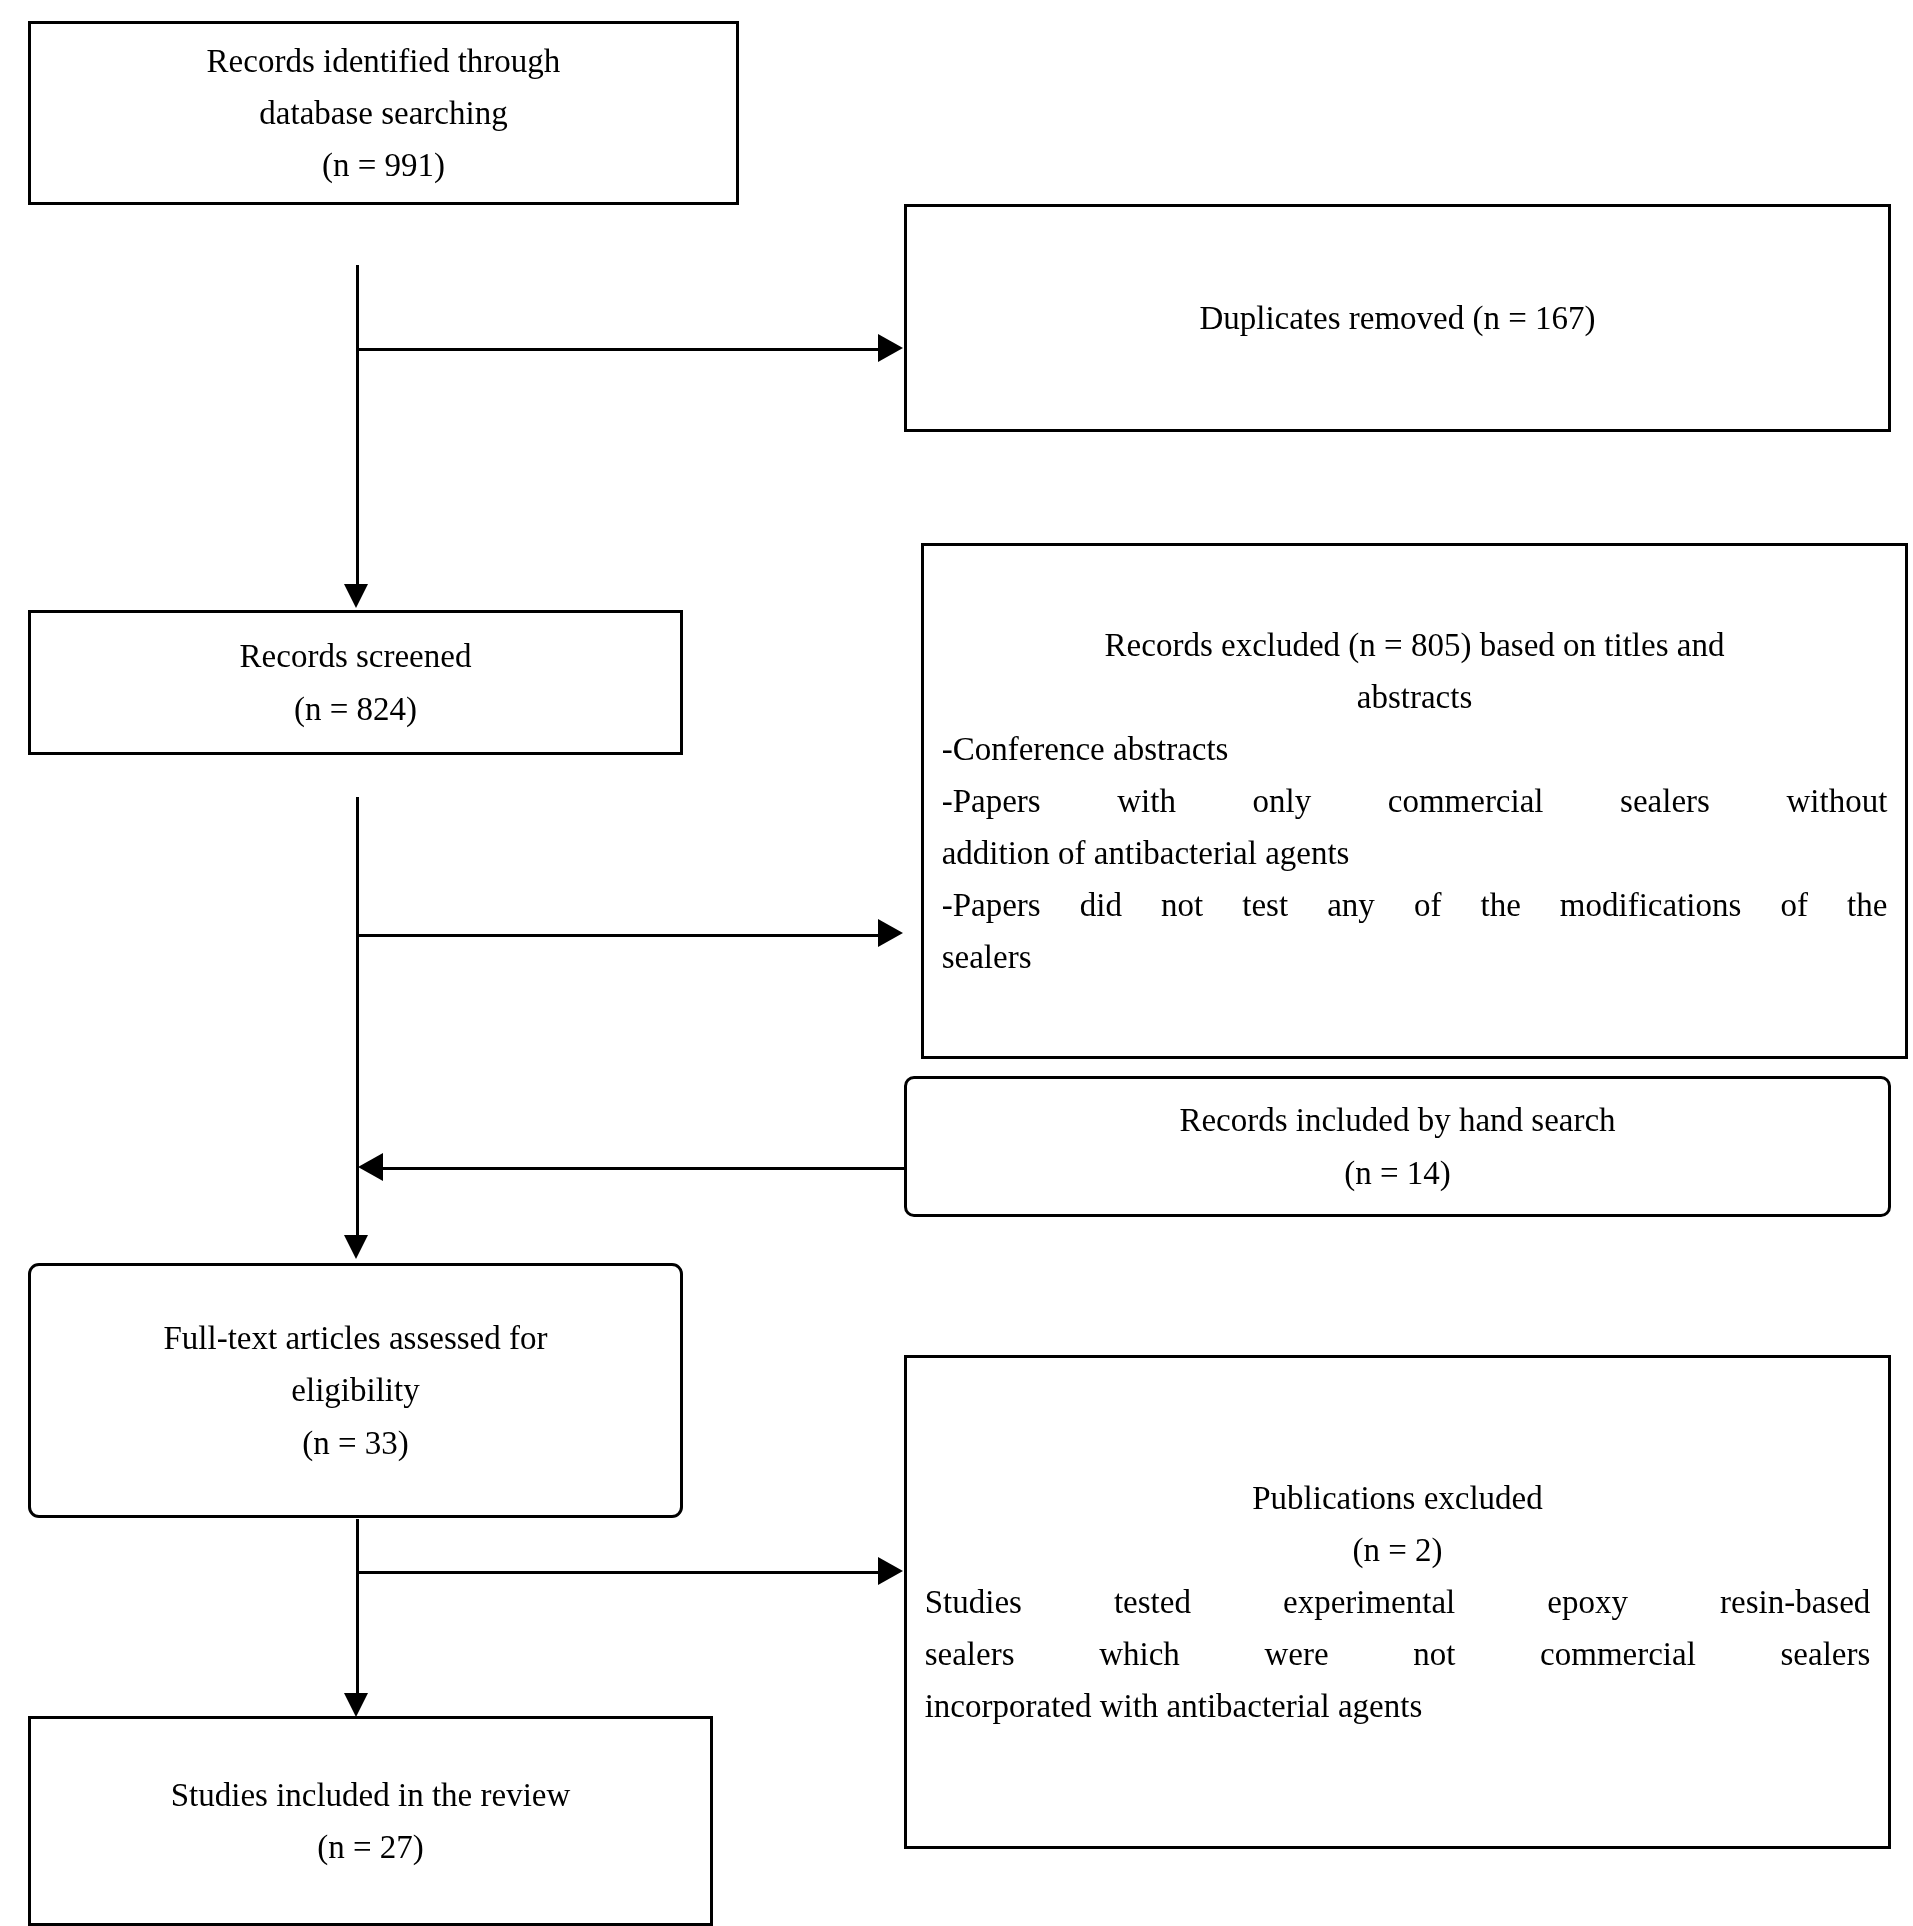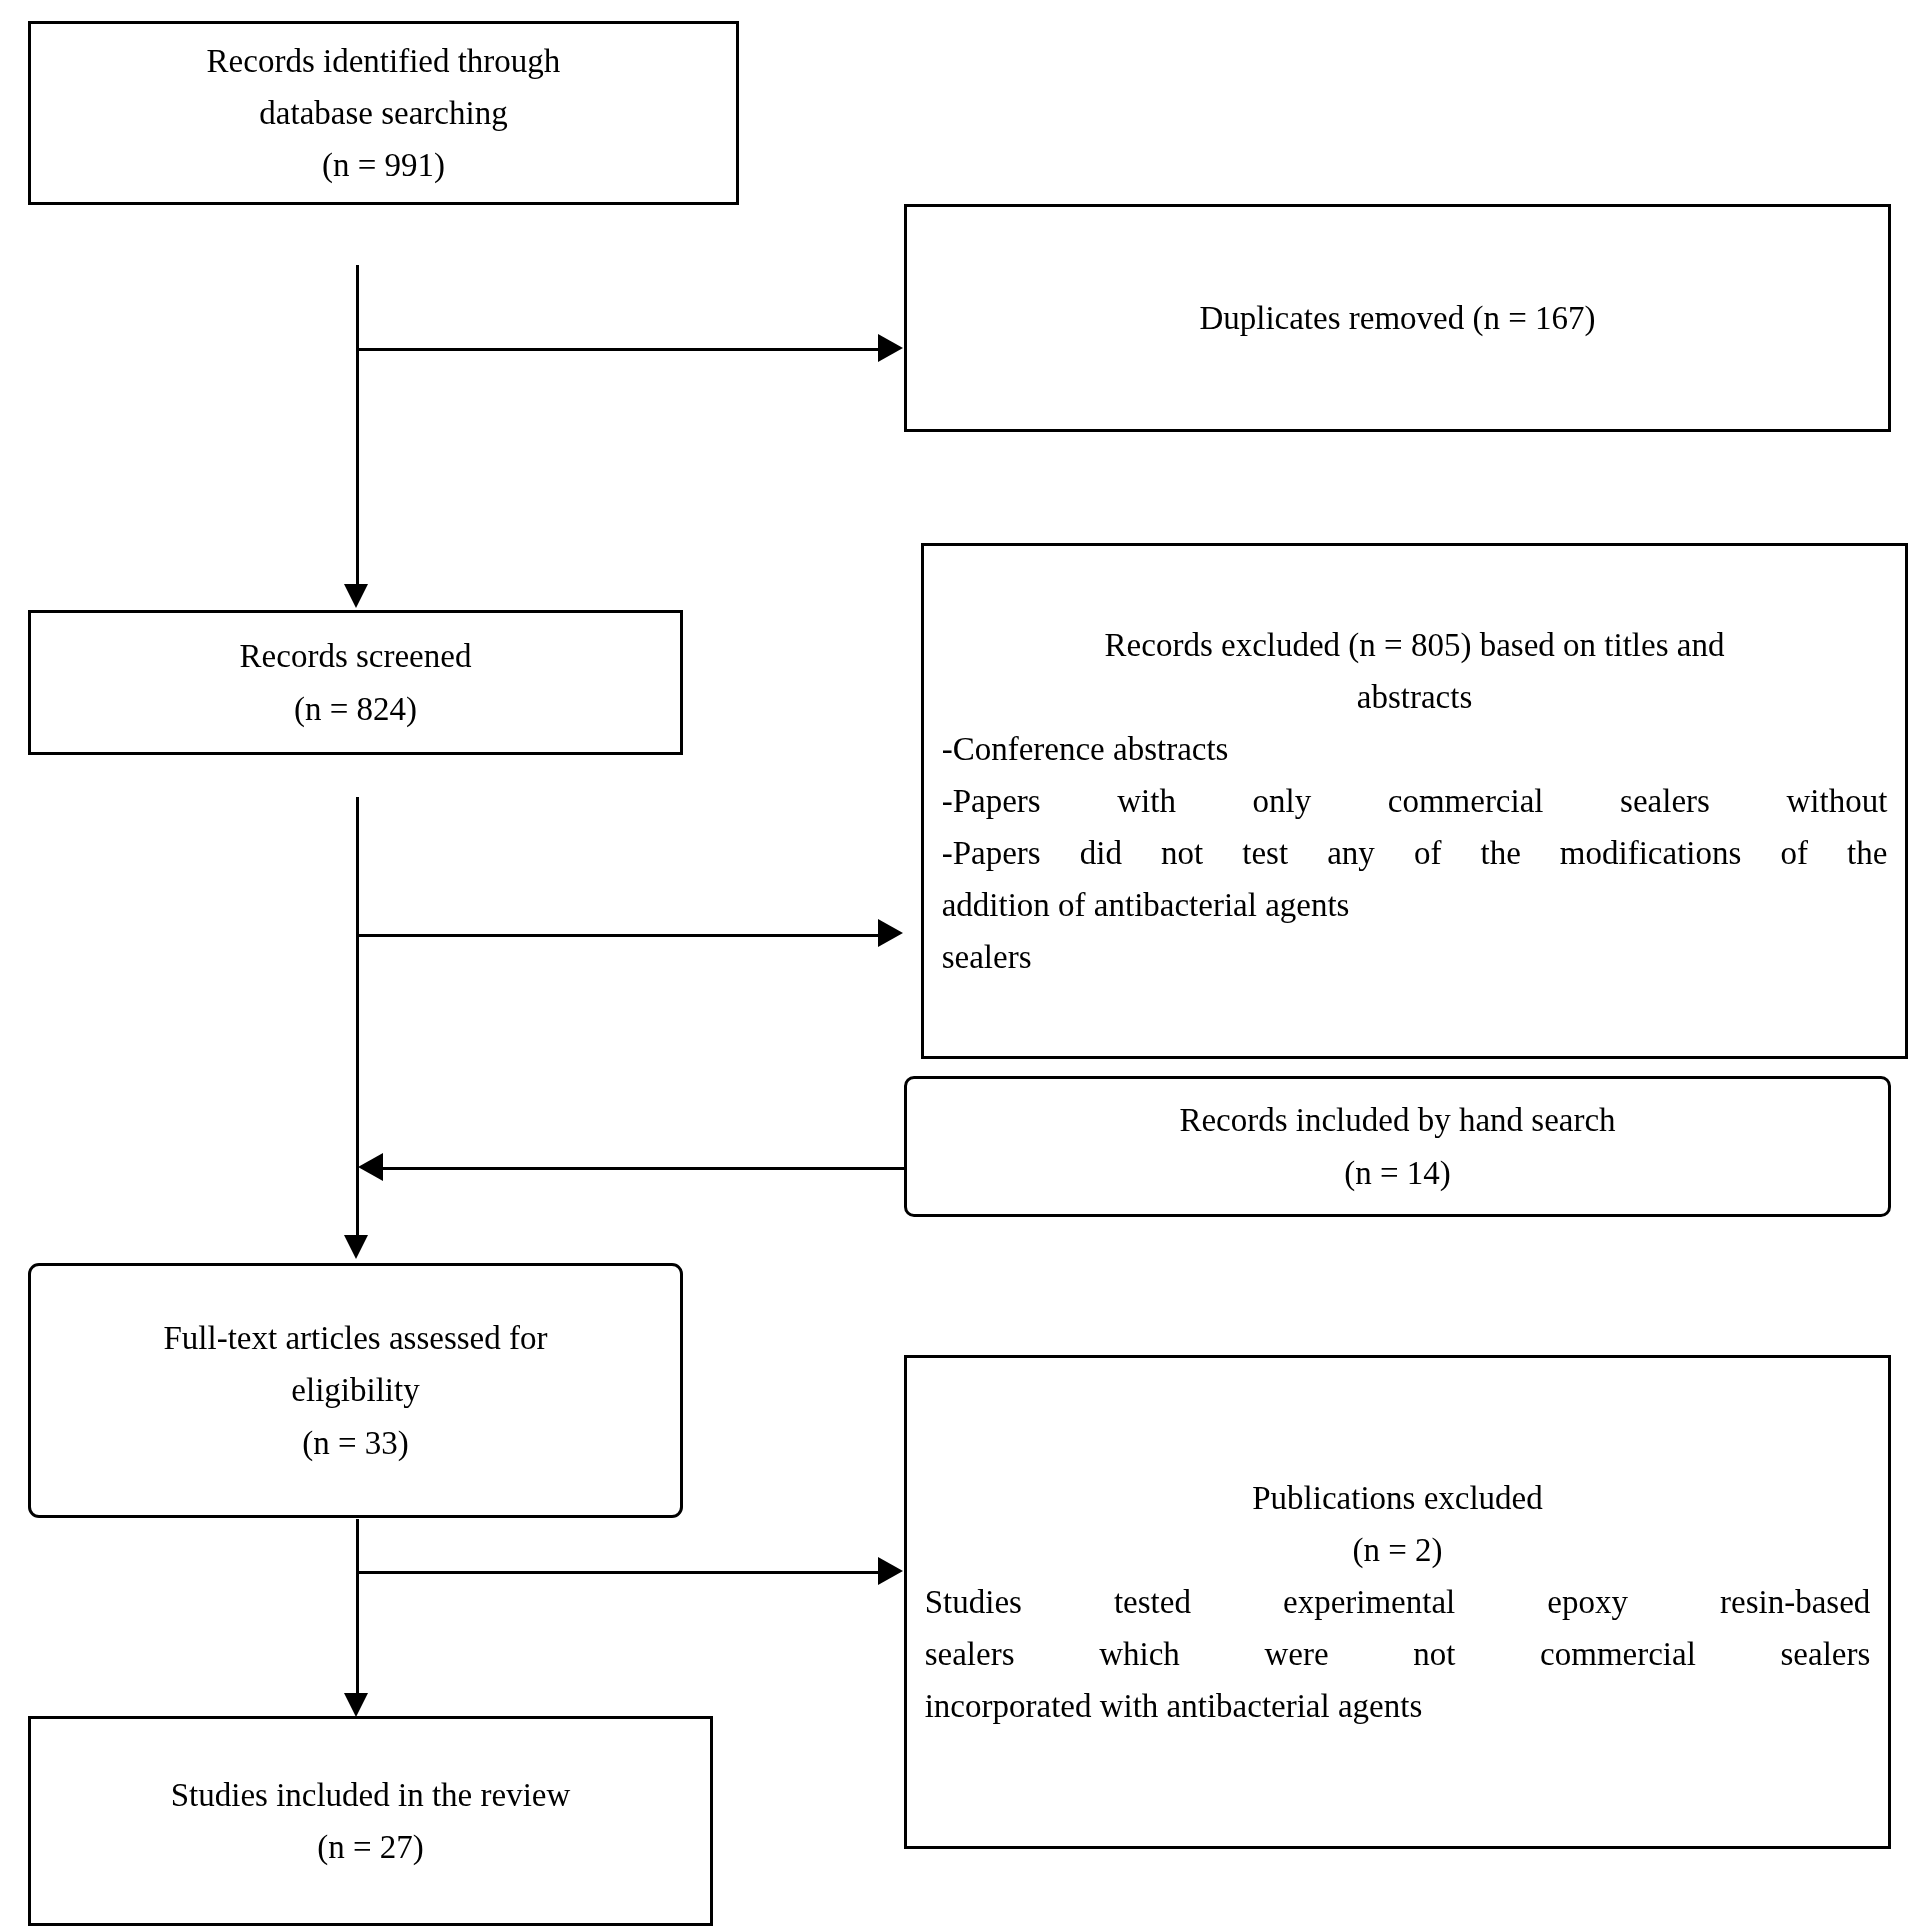--- a/index.html
+++ b/index.html
@@ -105,22 +105,22 @@
 
   <div class="box pad-lr" style="left:904px; top:204px; width:987px; height:228px;">
     <div class="line">Duplicates removed (n = 167)</div>
   </div>
 
   <div class="box" style="left:904px; top:543px; width:987px; height:516px; padding:7.8px 14.4px;margin-left:17px;">
     <div class="line">Records excluded (n = 805) based on titles and</div>
     <div class="line">abstracts</div>
     <div class="line left">-Conference abstracts</div>
     <div class="line just">-Papers with only commercial sealers without</div>
+    <div class="line left">addition of antibacterial agents</div>
     <div class="line just">-Papers did not test any of the modifications of the</div>
-    <div class="line left">addition of antibacterial agents</div>
     <div class="line left">sealers</div>
   </div>
 
   <div class="box pad-lr" style="left:904px; top:1076px; width:987px; height:141px;border-radius:10px;">
     <div class="line">Records included by hand search</div>
     <div class="line">(n = 14)</div>
   </div>
 
   <div class="box" style="left:904px; top:1355px; width:987px; height:494px; padding:7.8px 14.4px;">
     <div class="line">Publications excluded</div>

